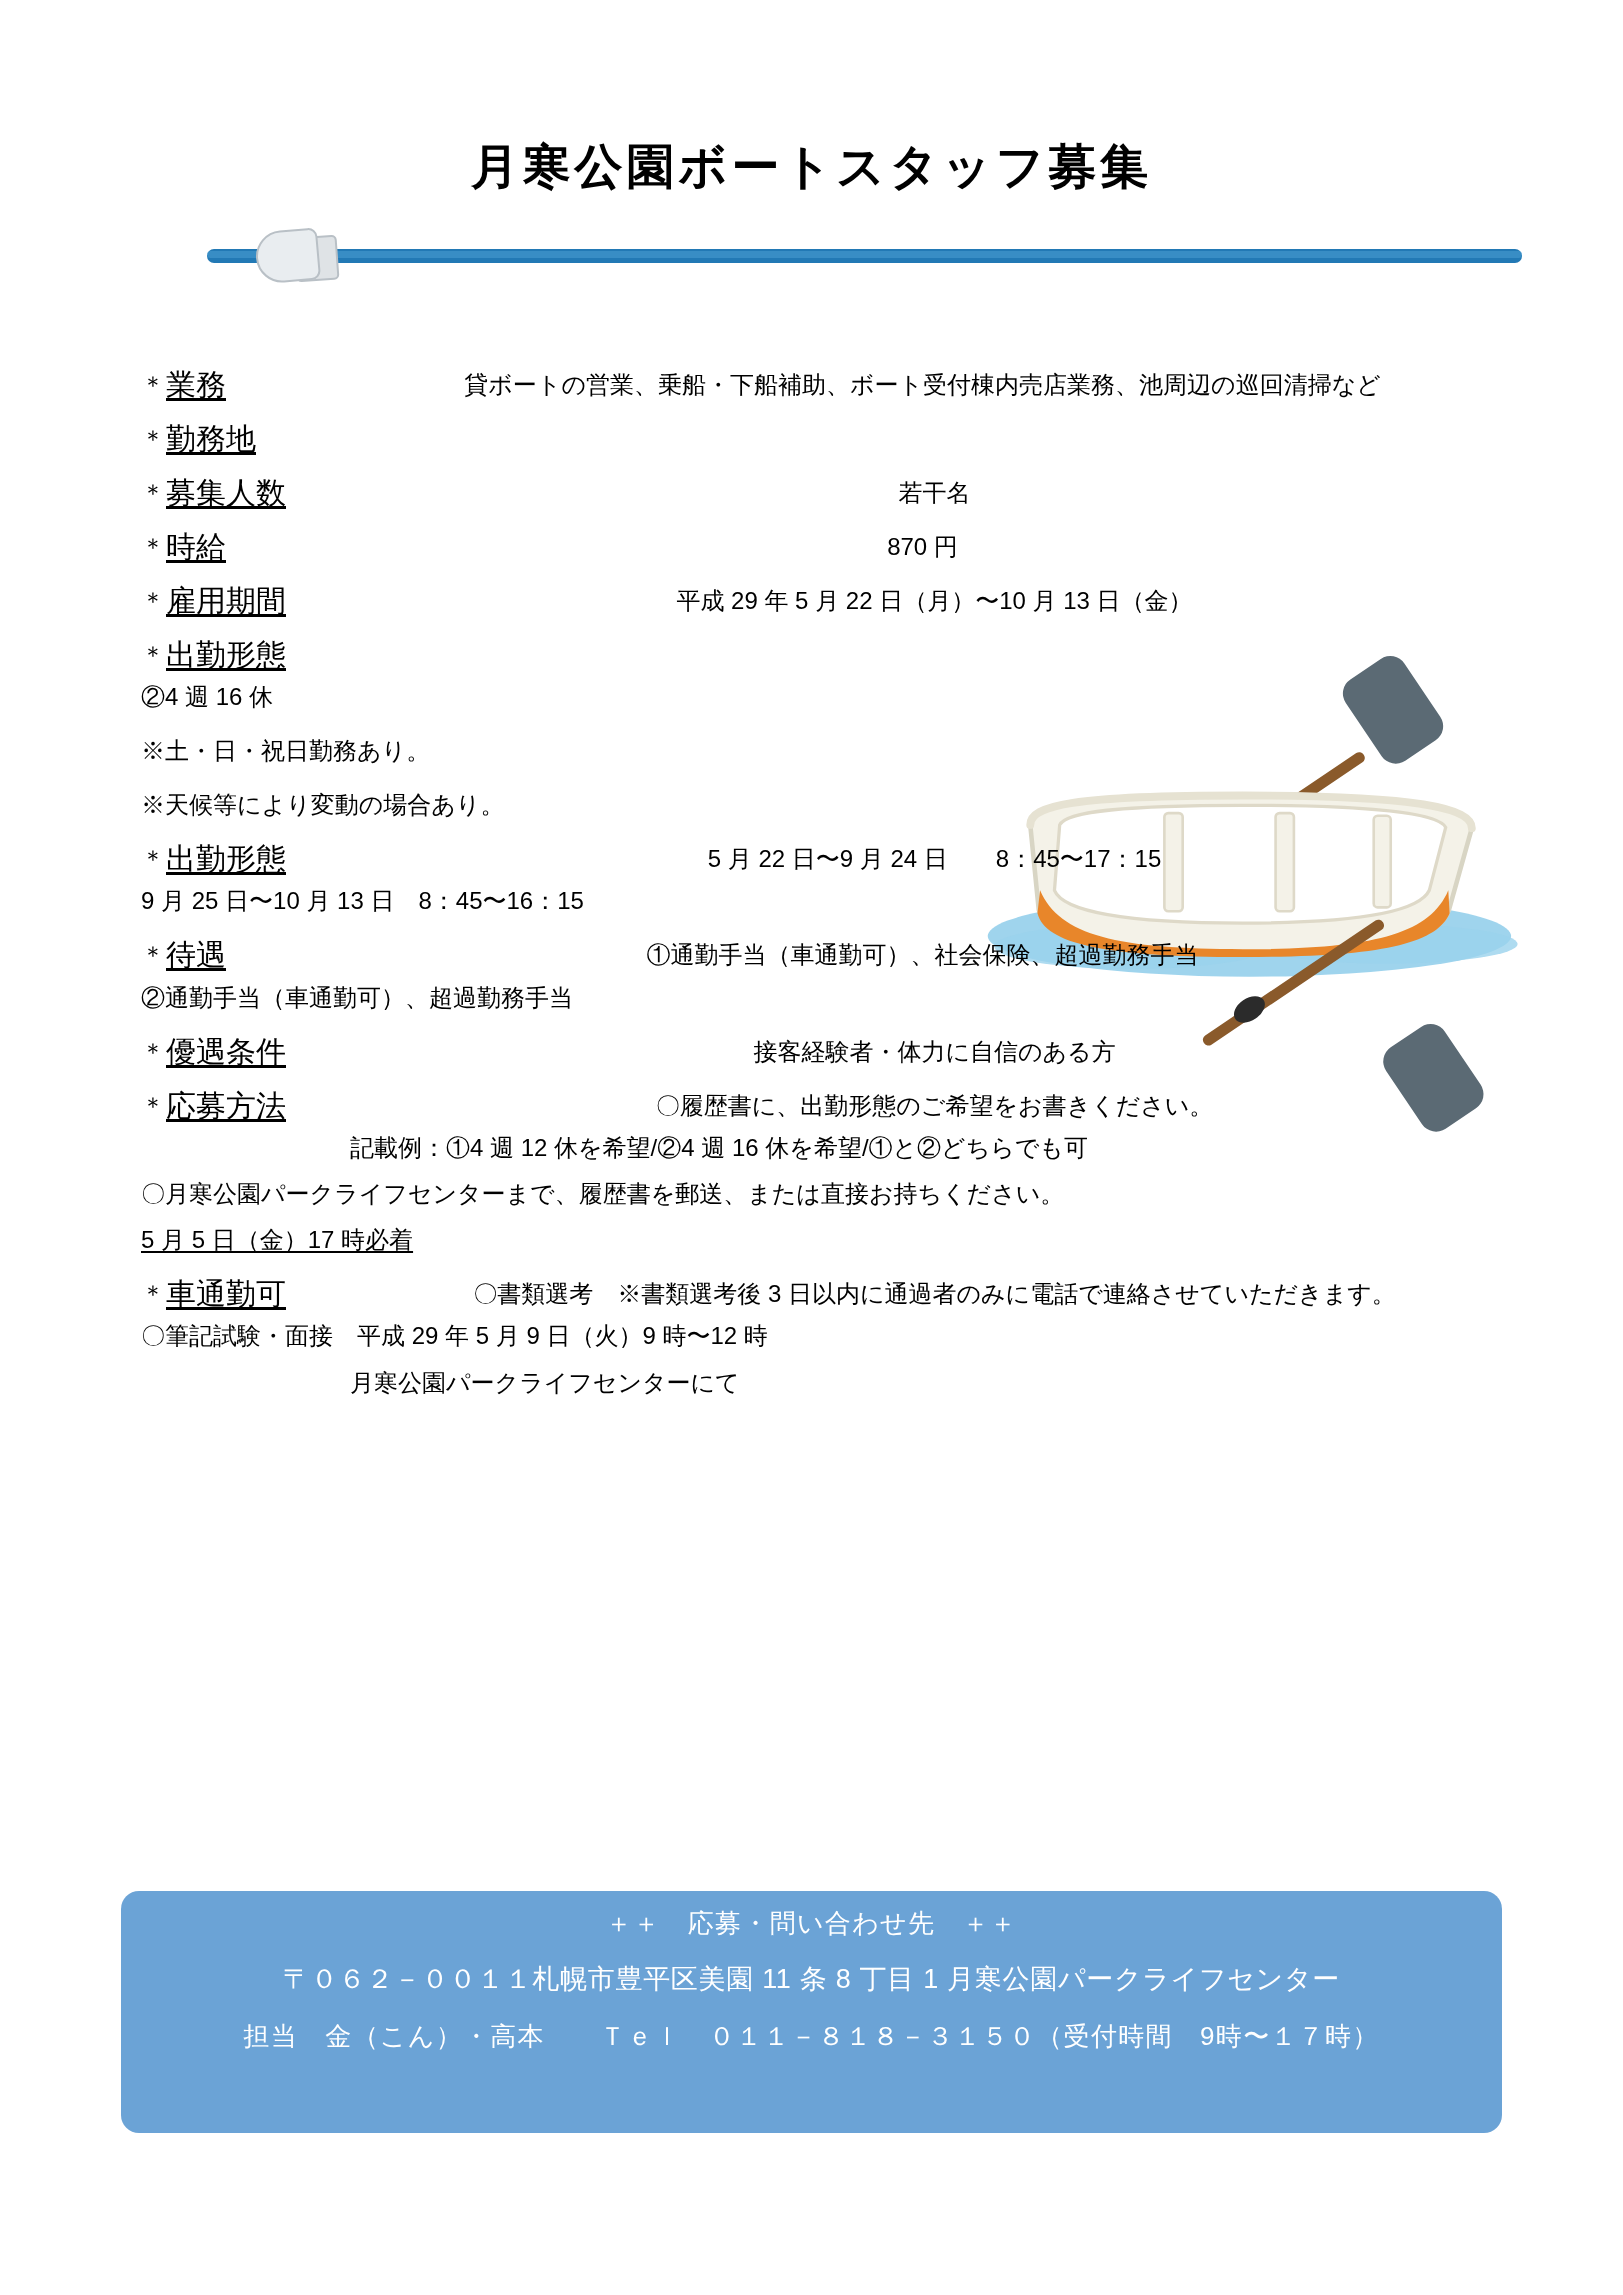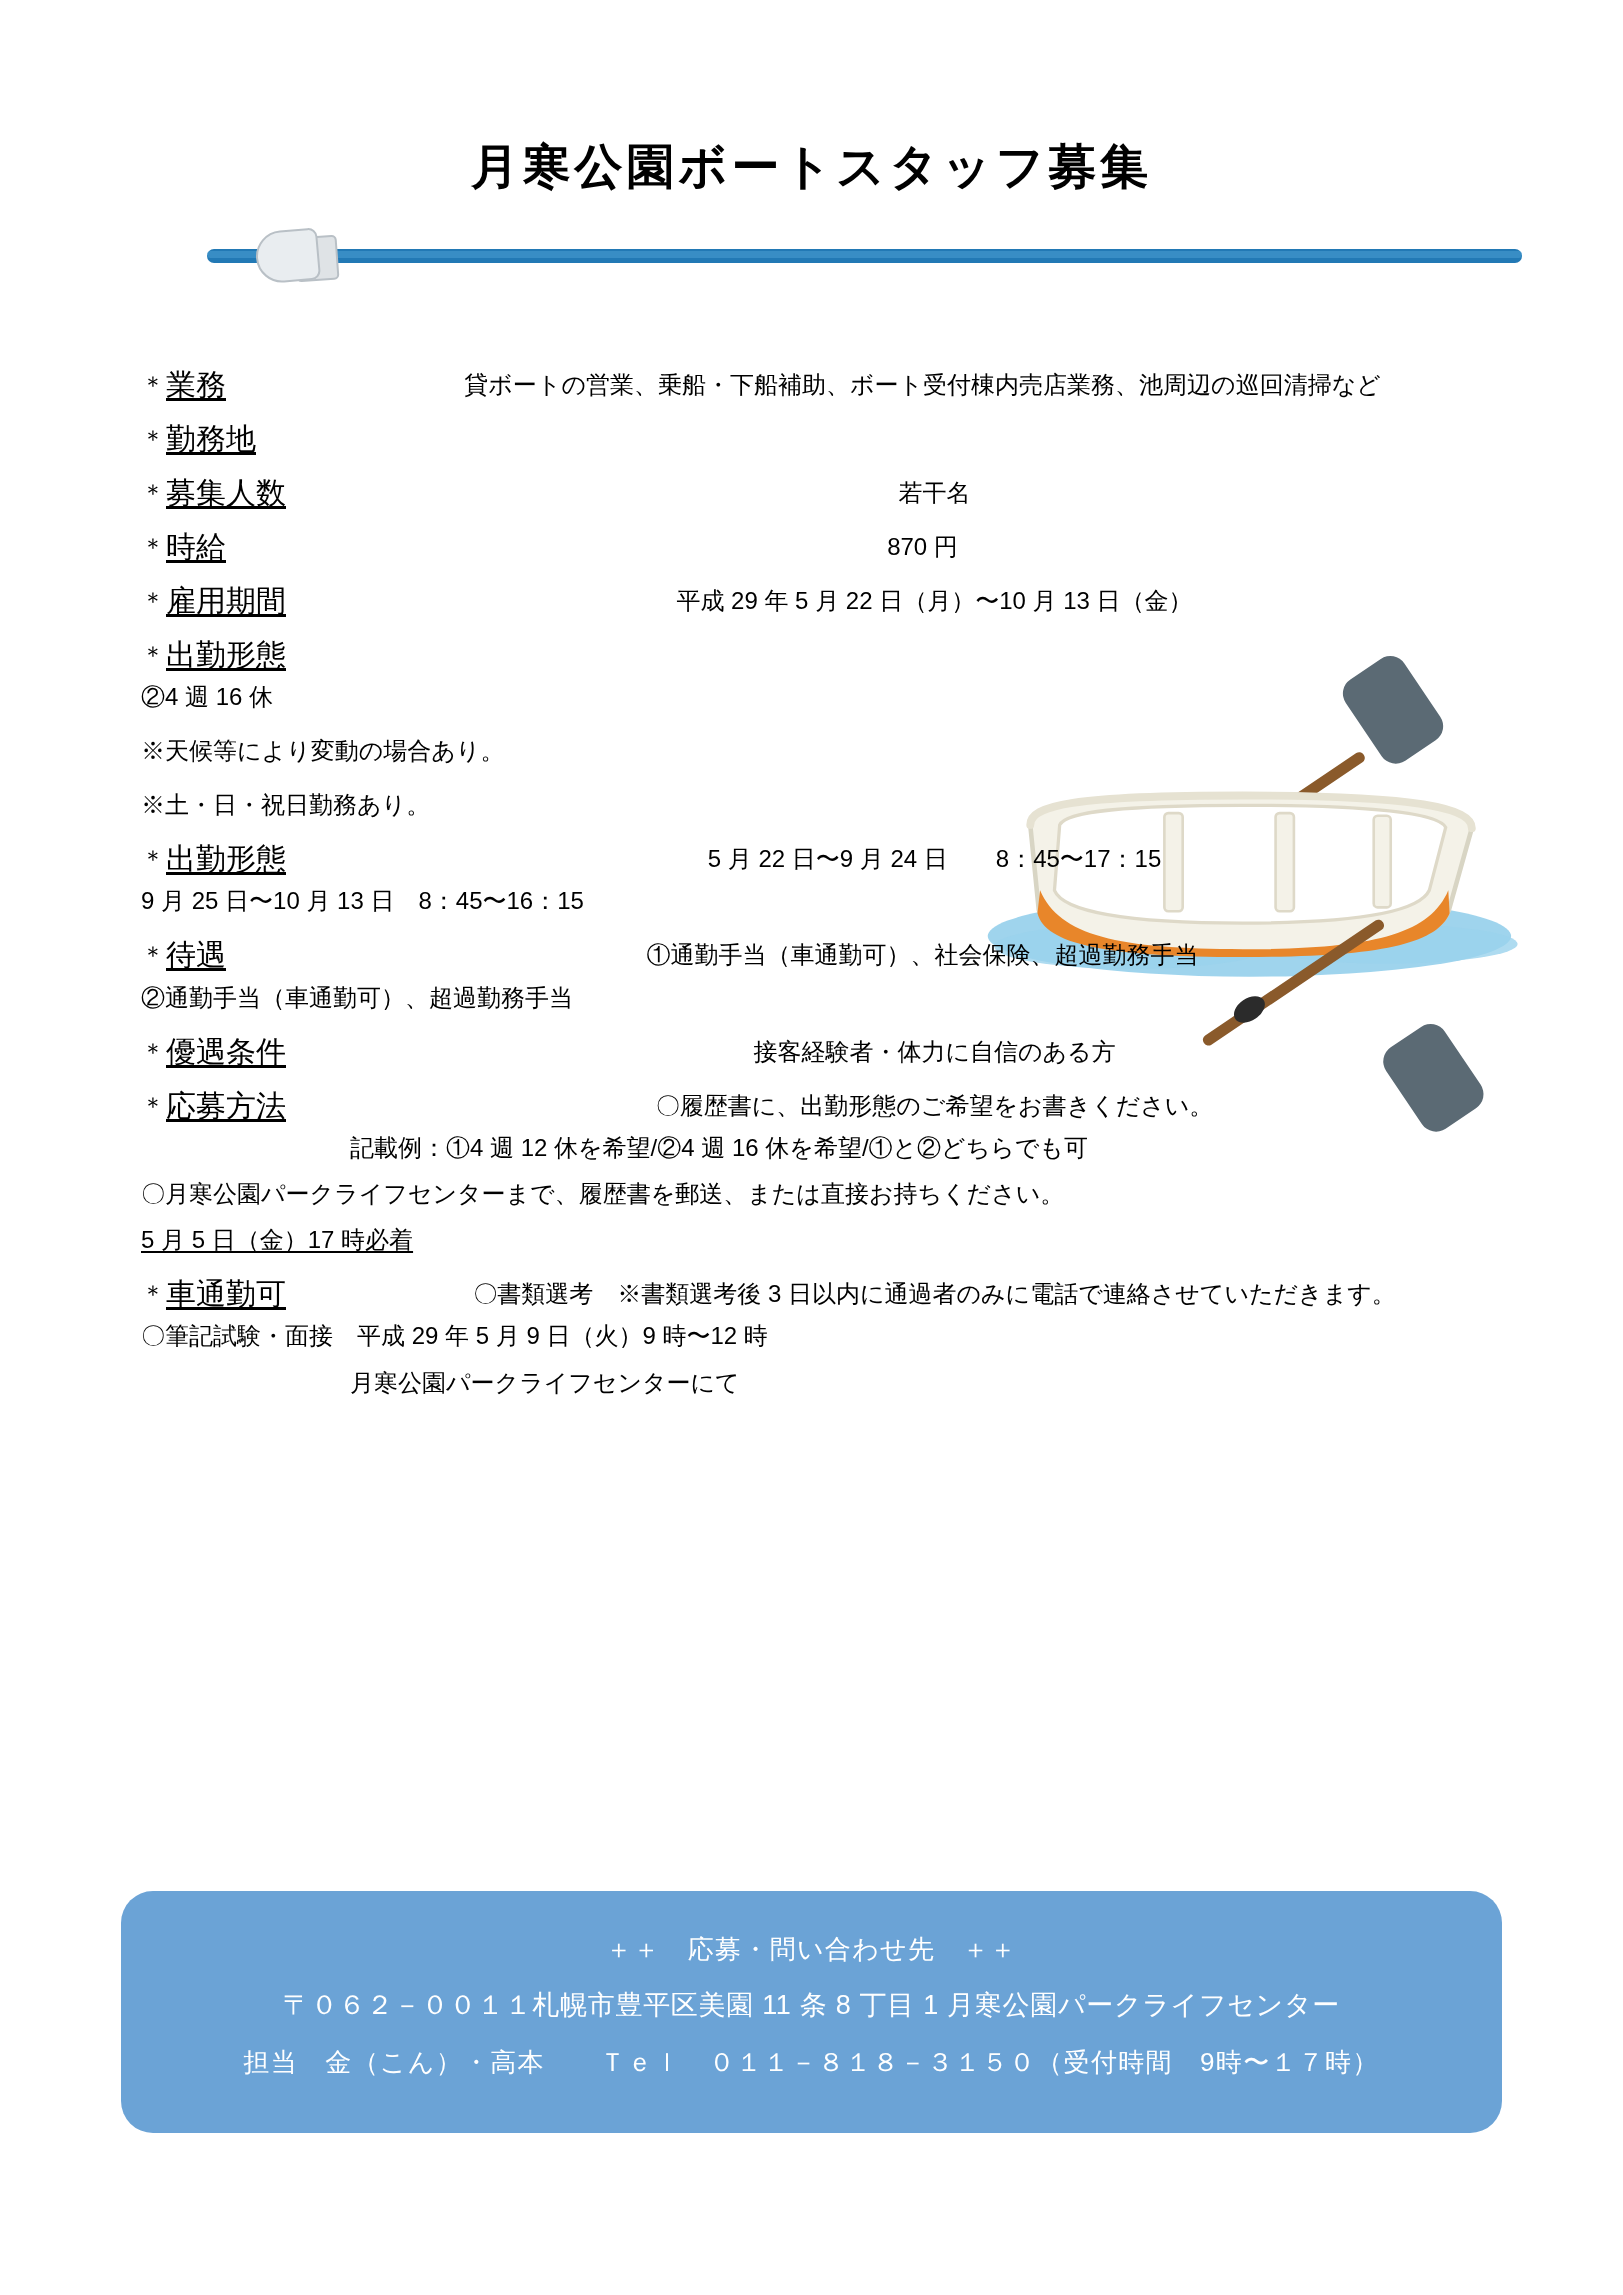--- a/index.html
+++ b/index.html
@@ -151,24 +151,24 @@
   }
 
   
   .footer-box {
     position: absolute;
     left: 121px;
     top: 1891px;
     width: 1381px;
     height: 242px;
     background: #6ba3d6;
-    border-radius: 32px;
+    border-radius: 18px;
     color: #ffffff;
     text-align: center;
-    padding-top: 45px;
+    padding-top: 19px;
     box-sizing: border-box;
   }
   .footer-line {
     font-size: 26px;
     line-height: 1.0;
     letter-spacing: 1.3px;
     margin-bottom: 30px;
     font-weight: 500;
   }
   .footer-line.addr { font-size: 27px; letter-spacing: 0.7px; }
@@ -255,22 +255,22 @@
     <div class="bullet">＊</div>
     <div class="label wide">雇用期間</div>
     <div class="value">平成 29 年 5 月 22 日（月）〜10 月 13 日（金）</div>
   </div>
 
   <div class="row tight">
     <div class="bullet">＊</div>
     <div class="label wide">出勤形態</div>
   </div>
   <div class="sub">②4 週 16 休</div>
+  <div class="sub">※土・日・祝日勤務あり。</div>
   <div class="sub">※天候等により変動の場合あり。</div>
-  <div class="sub">※土・日・祝日勤務あり。</div>
 
   <div class="row tight">
     <div class="bullet">＊</div>
     <div class="label wide">出勤形態</div>
     <div class="value">5 月 22 日〜9 月 24 日　　8：45〜17：15</div>
   </div>
   <div class="sub">9 月 25 日〜10 月 13 日　8：45〜16：15</div>
 
   <div class="row tight">
     <div class="bullet">＊</div>

